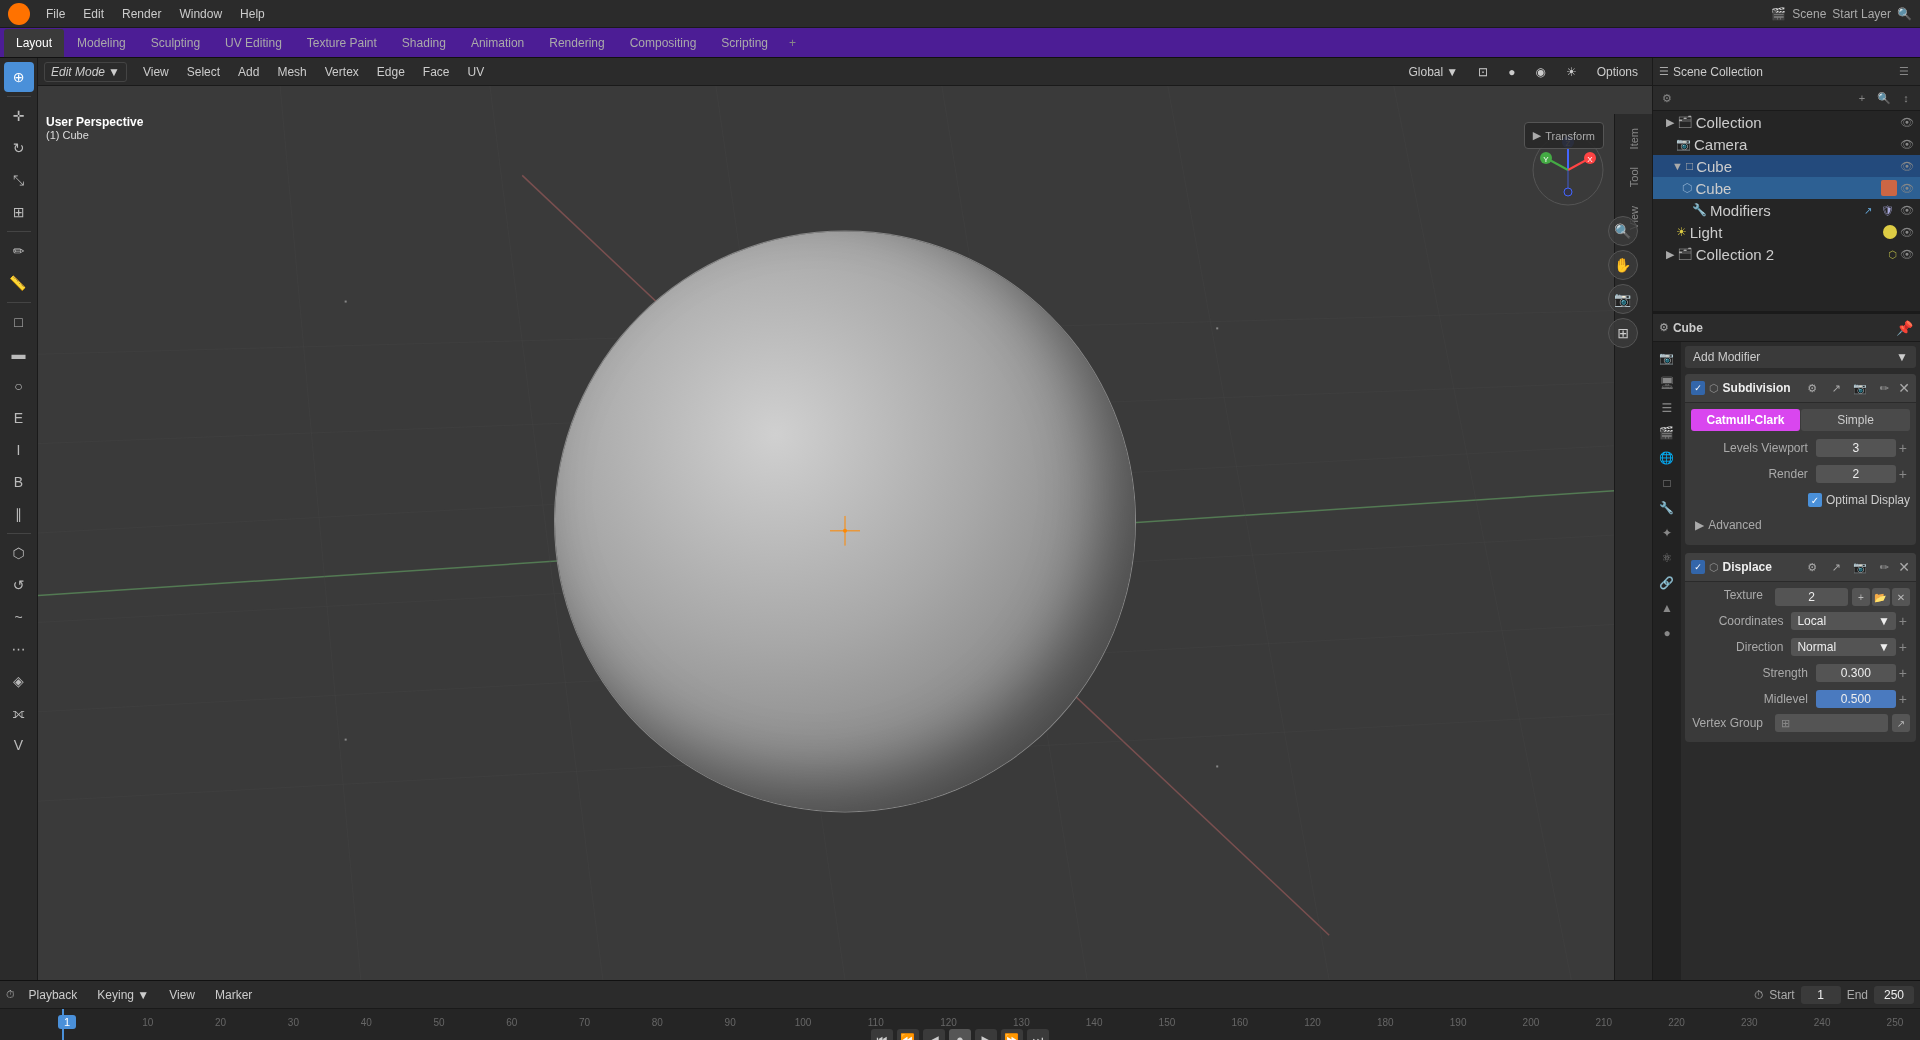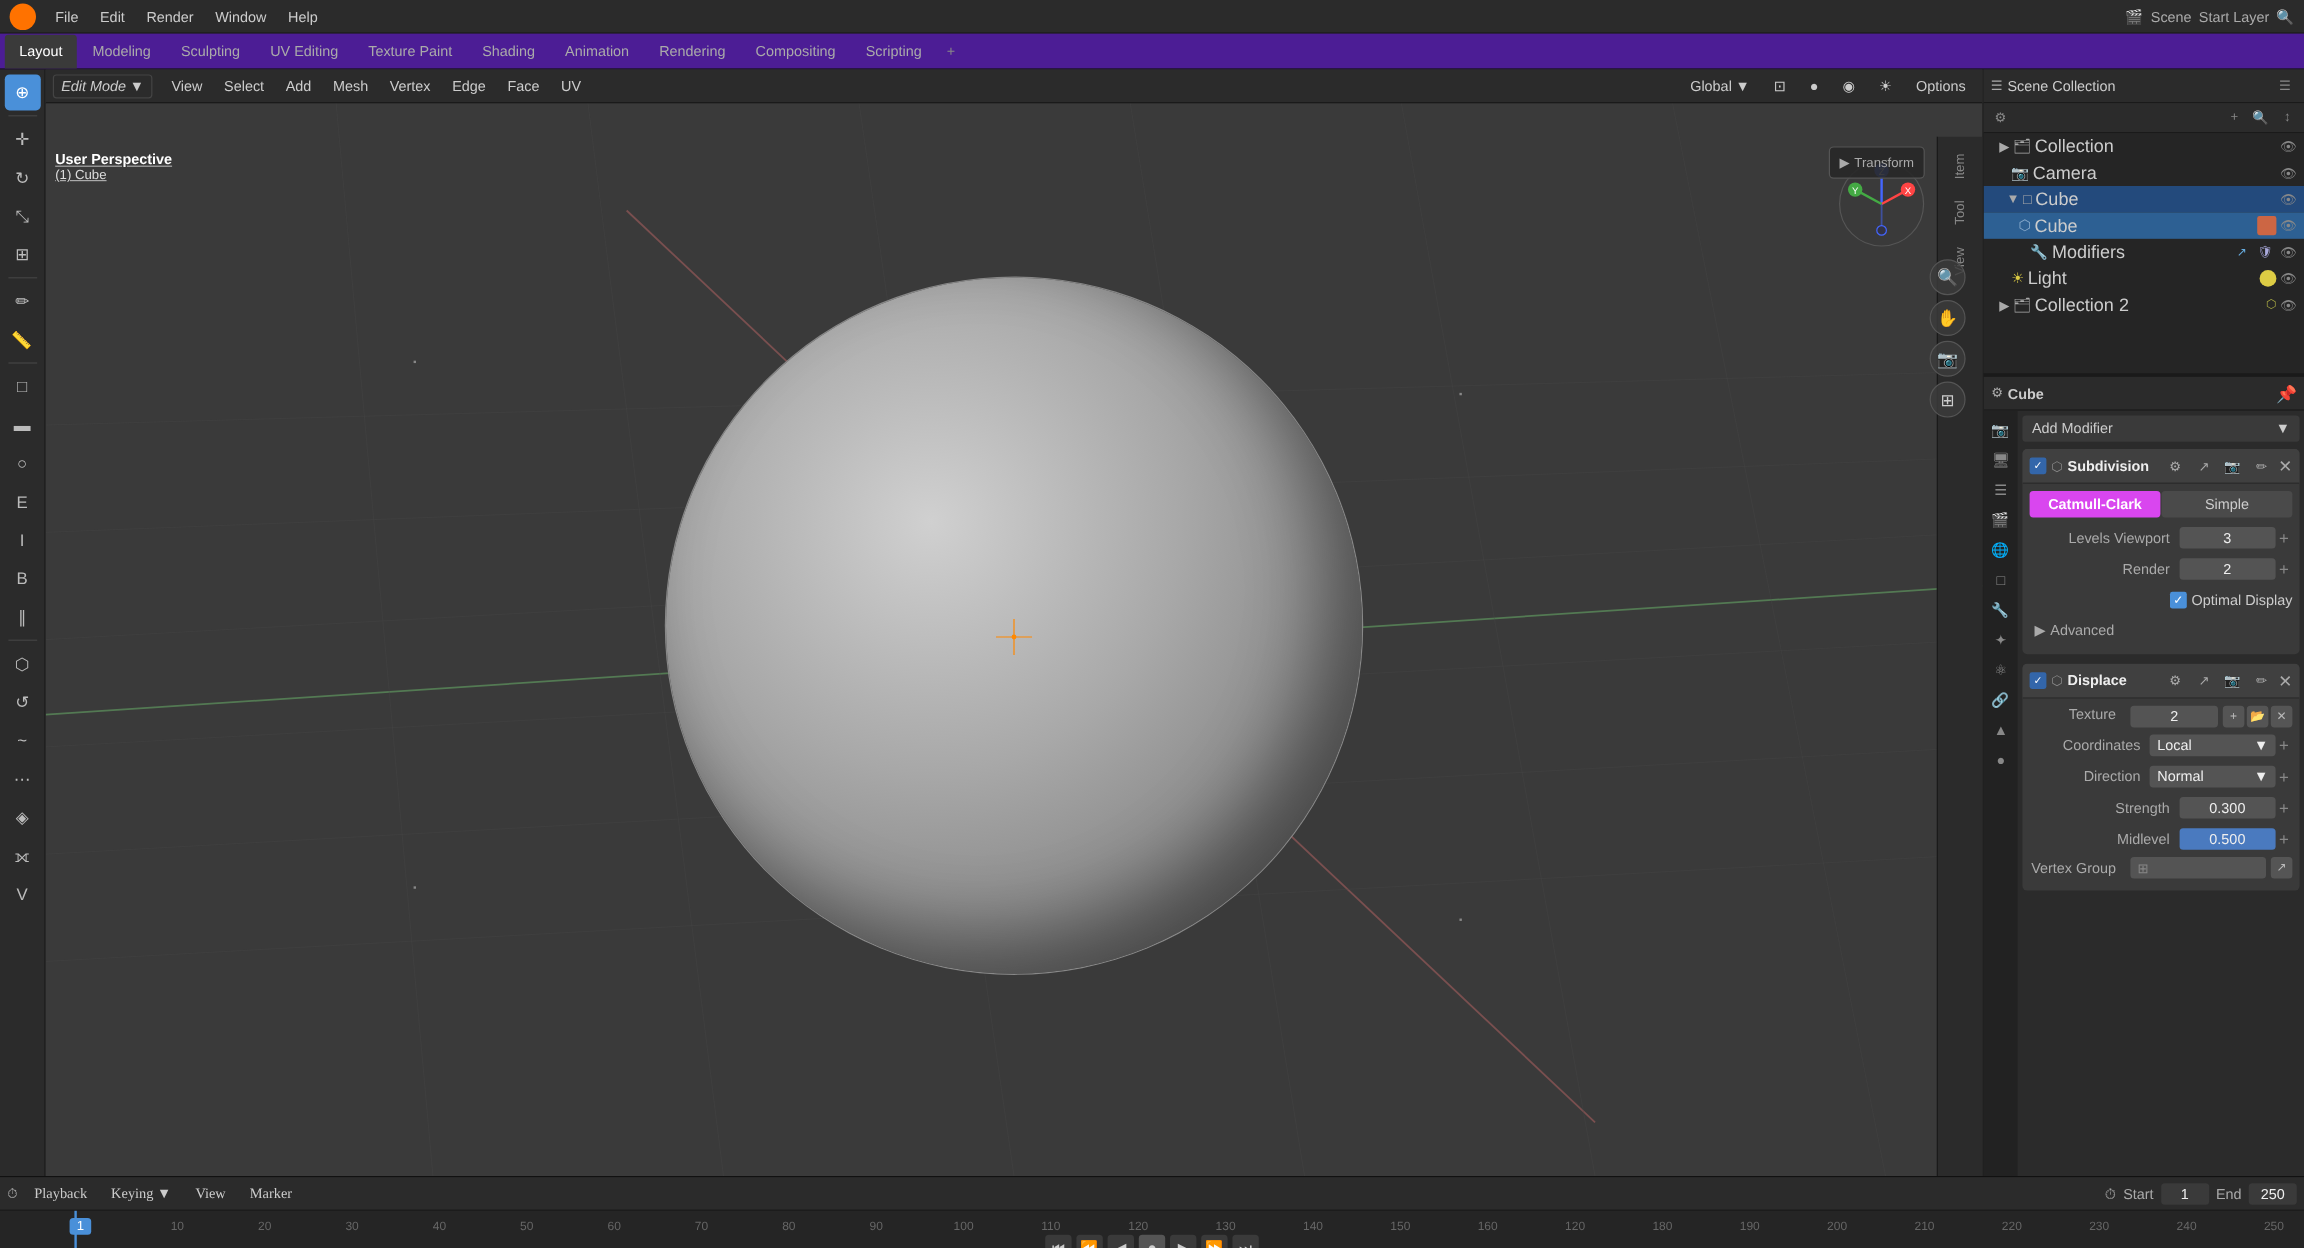--- a/index.html
+++ b/index.html
@@ -160,25 +160,24 @@
       transform: translate(-50%, -52%);
       width: 580px; height: 580px;
       border-radius: 50%;
       background: radial-gradient(circle at 38% 35%, #d0d0d0, #a8a8a8 40%, #7a7a7a 80%, #555 100%);
       box-shadow: inset -30px -30px 60px rgba(0,0,0,0.4), 0 0 0 1px #888;
     }
 
     
     #viewport-info {
       position: absolute;
-      top: 40px; left: 8px;
+      top: 29px; left: 8px;
       color: #aaa;
       font-size: 12px;
       z-index: 5;
-      text-decoration: underline;
     }
     #viewport-info .mode-name { color: #fff; font-weight: bold; font-size: 12px; }
     #viewport-info .cube-name { color: #ddd; font-size: 11px; }
 
     
     #nav-gizmo {
       position: absolute;
       top: 44px; right: 44px;
       width: 80px; height: 80px;
       z-index: 10;
@@ -456,21 +455,21 @@
     #timeline-header {
       height: 28px;
       background: #2b2b2b;
       display: flex; align-items: center;
       padding: 0 6px; gap: 4px;
       border-bottom: 1px solid #1a1a1a;
     }
     .tl-header-item {
       padding: 2px 8px;
       cursor: pointer; border-radius: 3px;
-      color: #ccc; font-size: 12px; font-family: Liberation Serif, serif;
+      color: #ccc; font-size: 12px;
     }
 
     #timeline-content {
       flex: 1;
       display: flex;
       align-items: center;
       background: #252525;
       position: relative;
     }
 

